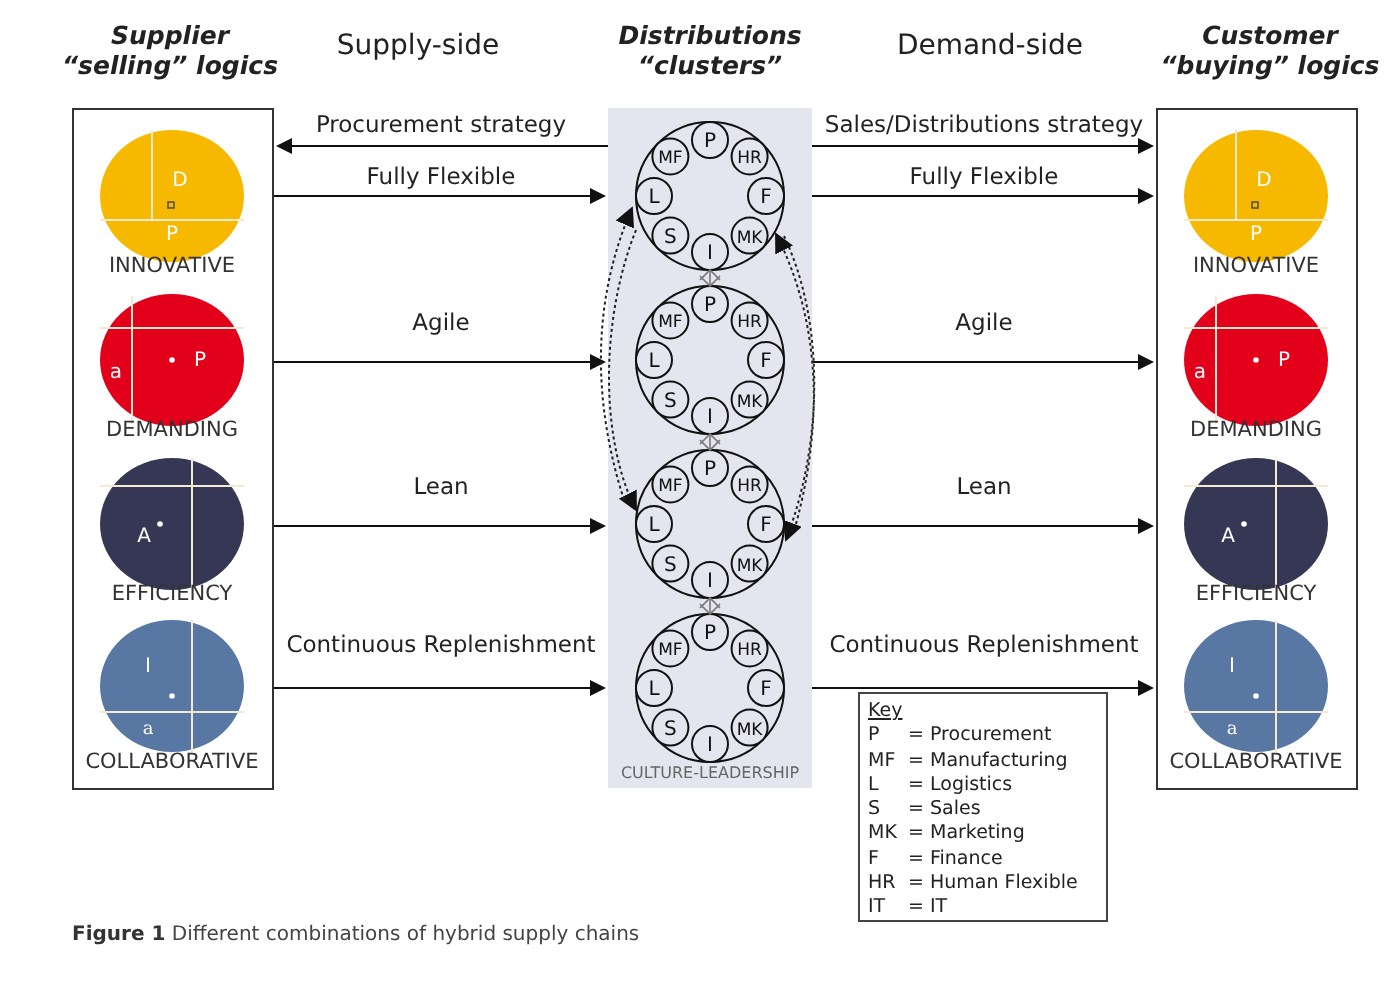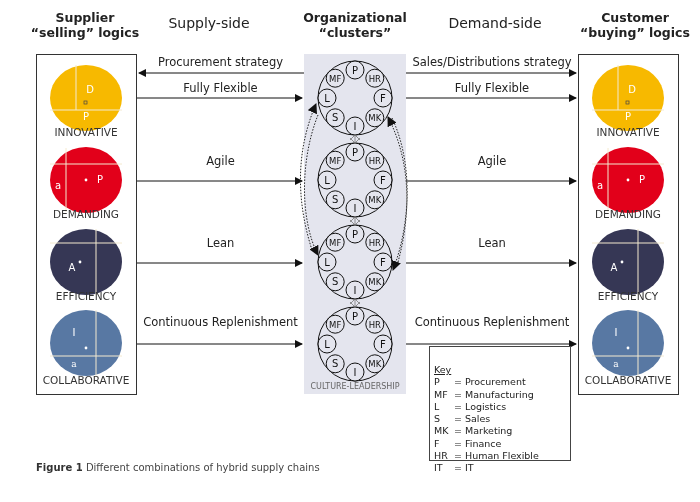--- a/index.html
+++ b/index.html
@@ -1,39 +1,39 @@
 <!DOCTYPE html>
 <html><head>
 <meta charset="utf-8">
 <style>
   html, body { margin: 0; padding: 0; background: #ffffff; }
   body { width: 700px; height: 502px; position: relative; overflow: hidden;
          font-family: "DejaVu Sans", "Liberation Sans", sans-serif; color: #222; }
   .hdr { position: absolute; text-align: center; font-size: 12.5px; line-height: 15px; }
-  .hdr.bold { font-weight: bold; }
+  .hdr.bold { font-weight: bold; font-style: italic; }
   .hdr.plain { font-size: 14px; }
   svg { position: absolute; left: 0; top: 0; }
   .caption { position: absolute; left: 36px; top: 462px; font-size: 10px; color: #444; }
   .caption b { color: #333; }
-  .key { position: absolute; left: 429px; top: 346px; width: 142px; height: 115px;
+  .key { position: absolute; left: 429px; top: 346px; width: 125px; height: 115px;
          border: 1px solid #444; background: #fff; font-size: 9.5px; line-height: 12.3px;
-         padding: 17px 4px; box-sizing: border-box; color: #222; }
+         padding: 3px 4px; box-sizing: border-box; color: #222; }
   .key .ttl { text-decoration: underline; }
   .key .row span.abbr { display: inline-block; width: 17px; }
 </style>
 </head>
 <body>
 
 <div class="hdr bold" style="left:20px;top:10px;width:130px;">
   <div>Supplier</div>
   <div>“selling” logics</div>
 </div>
 <div class="hdr plain" style="left:144px;top:16px;width:130px;">Supply-side</div>
 <div class="hdr bold" style="left:290px;top:10px;width:130px;">
-  <div>Organizational</div>
+  <div>Distributions</div>
   <div>“clusters”</div>
 </div>
 <div class="hdr plain" style="left:430px;top:16px;width:130px;">Demand-side</div>
 <div class="hdr bold" style="left:570px;top:10px;width:130px;">
   <div>Customer</div>
   <div>“buying” logics</div>
 </div>
 
 <svg id="diagram" width="700" height="502">
     <defs>

